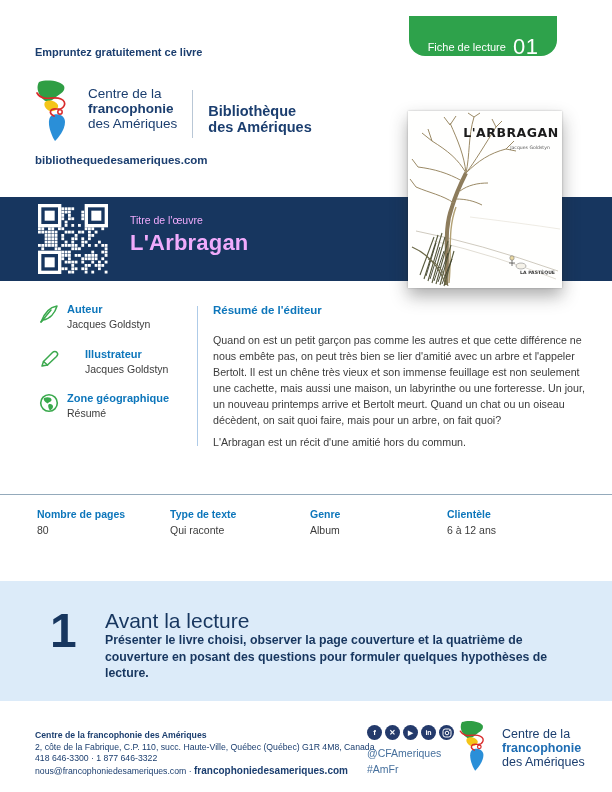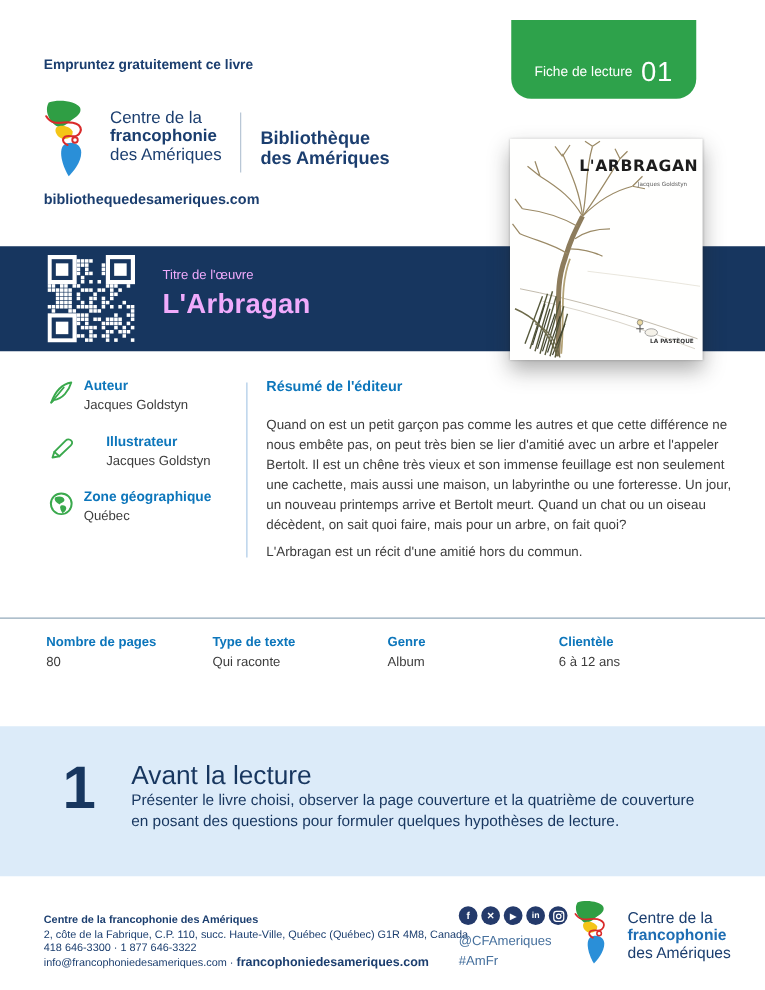--- a/index.html
+++ b/index.html
@@ -2,21 +2,21 @@
 <html><head>
 <meta charset="utf-8">
 <style>
   * { margin:0; padding:0; box-sizing:border-box; }
   html,body { background:#fff; }
   body { font-family:"Liberation Sans", sans-serif; }
   .page { position:relative; width:612px; height:792px; background:#ffffff; overflow:hidden; margin:16px auto; }
 
   
   .tagline { position:absolute; left:35px; top:30px; font-size:11px; font-weight:bold; color:#1b3e6f; }
-  .badge { position:absolute; left:409px; top:0; width:148px; height:63px; background:#2ea24b;
+  .badge { position:absolute; left:409px; top:0; width:148px; height:40px; background:#2ea24b;
            border-radius:0 0 16px 16px; display:flex; align-items:center; justify-content:center;
            gap:7px; color:#fff; padding-top:21px; }
   .badge .badge-label { font-size:11px; }
   .badge .badge-num { font-size:22px; font-weight:400; letter-spacing:.5px; }
 
   .logo-row { position:absolute; left:33px; top:64px; display:flex; align-items:flex-start; }
   .logo-text { margin-left:9px; margin-top:6px; font-size:13.5px; line-height:15px; color:#1b3e6f; }
   .logo-text .bold { font-weight:bold; }
   .logo-div { width:1px; height:48px; background:#b9c7d6; margin:10px 15px 0 15px; }
   .biblio-text { margin-top:23px; font-size:14.5px; line-height:16px; font-weight:bold; color:#1b3e6f; }
@@ -59,21 +59,21 @@
   .meta-col:nth-child(3){ left:310px; } .meta-col:nth-child(4){ left:447px; }
   .meta-col:nth-child(5){ left:505px; }
   .meta-label { font-size:10.5px; font-weight:bold; color:#0d76bb; }
   .meta-value { font-size:10.5px; color:#3c3c3c; margin-top:4px; }
 
   
   .activity { position:absolute; left:0; top:565px; width:612px; height:120px; background:#dcebf9; }
   .activity-num { position:absolute; left:50px; top:22px; font-size:48px; font-weight:bold; color:#17365f; }
   .activity-heading { position:absolute; left:105px; top:28px; font-size:21px; font-weight:normal; color:#17365f; }
   .activity-desc { position:absolute; left:105px; top:51px; width:462px; font-size:12.3px; line-height:16.5px;
-                   color:#17365f; font-weight:400; }
+                   color:#17365f; font-weight:700; }
 
   
   .footer-info { position:absolute; left:35px; top:714px; font-size:8.7px; line-height:11.5px; color:#1b3e6f; }
   .footer-info .f-bold { font-weight:bold; }
   .footer-info .f-site { font-weight:bold; font-size:10px; }
   .social { position:absolute; left:367px; top:709px; }
   .social-icons { display:flex; gap:3px; }
   .s-icon { width:15px; height:15px; border-radius:50%; background:#243a6b; color:#fff; display:flex;
             align-items:center; justify-content:center; font-size:8px; font-weight:bold; }
   .s-icon svg { display:block; }
@@ -363,21 +363,21 @@
     <div class="detail-item">
       <span class="detail-icon">
         <svg width="22" height="22" viewBox="0 0 22 22">
           <circle cx="11" cy="11" r="8.3" fill="none" stroke="#3aa94d" stroke-width="1.6"></circle>
           <path d="M6,6 C9,4.5 13,5 13.5,7.5 C14,9.5 11,10 9.5,11.5 C8,10.5 4.8,8.5 6,6 Z" fill="#3aa94d"></path>
           <path d="M10.5,12.5 C12.5,11.5 15,12.5 15,14.5 C15,16.5 13,18 12,18.5 C10.8,17 9.5,14 10.5,12.5 Z" fill="#3aa94d"></path>
         </svg>
       </span>
       <div>
         <div class="detail-label">Zone géographique</div>
-        <div class="detail-value">Québec</div>
+        <div class="detail-value">Résumé</div>
       </div>
     </div>
   </div>
 
   <div class="v-div"></div>
 
   <div class="summary">
     <div class="summary-heading">Résumé de l'éditeur</div>
     <p class="p1">Quand on est un petit garçon pas comme les autres et que cette différence ne nous embête pas, on peut très bien se lier d'amitié avec un arbre et l'appeler Bertolt. Il est un chêne très vieux et son immense feuillage est non seulement une cachette, mais aussi une maison, un labyrinthe ou une forteresse. Un jour, un nouveau printemps arrive et Bertolt meurt. Quand un chat ou un oiseau décèdent, on sait quoi faire, mais pour un arbre, on fait quoi?</p>
     <p class="p2">L'Arbragan est un récit d'une amitié hors du commun.</p>
@@ -408,21 +408,21 @@
     <div class="activity-num">1</div>
     <div class="activity-heading">Avant la lecture</div>
     <div class="activity-desc">Présenter le livre choisi, observer la page couverture et la quatrième de couverture en posant des questions pour formuler quelques hypothèses de lecture.</div>
   </div>
 
   <div class="footer-info">
     <div class="f-bold">Centre de la francophonie des Amériques</div>
     <div>2, côte de la Fabrique, C.P. 110, succ. Haute-Ville, Québec (Québec)  G1R 4M8, Canada</div>
     <div>418 646-3300 · 1 877 646-3322</div>
     <div>
-      <span>info@francophoniedesameriques.com</span><span> · </span><span class="f-site">francophoniedesameriques.com</span>
+      <span>nous@francophoniedesameriques.com</span><span> · </span><span class="f-site">francophoniedesameriques.com</span>
     </div>
   </div>
 
   <div class="social">
     <div class="social-icons">
       <span class="s-icon">f</span>
       <span class="s-icon" style="font-size:7.5px;">✕</span>
       <span class="s-icon" style="font-size:6.5px;">▶</span>
       <span class="s-icon" style="font-size:7px;">in</span>
       <span class="s-icon">

